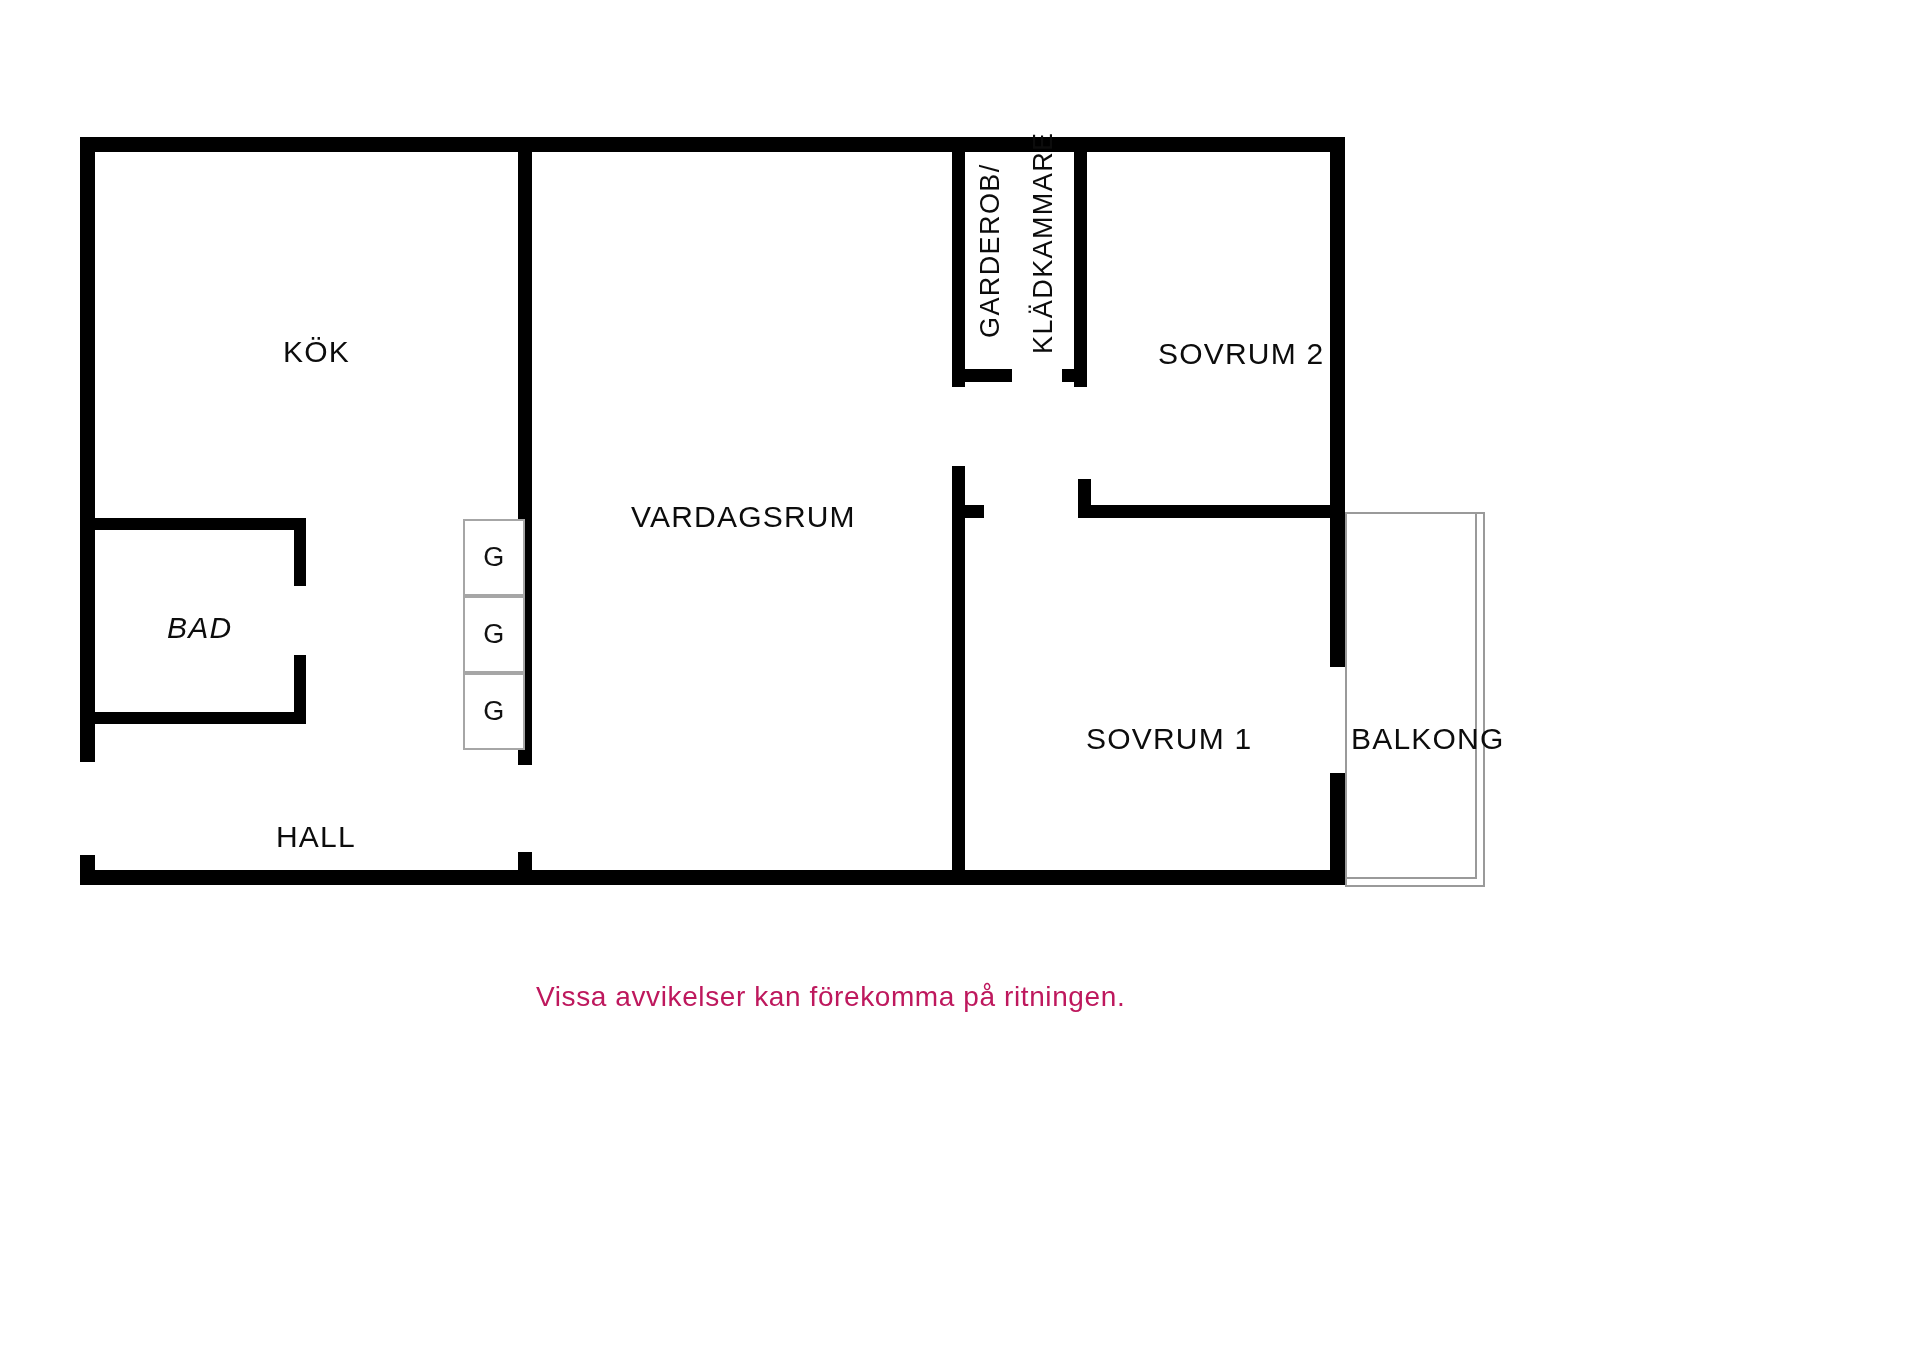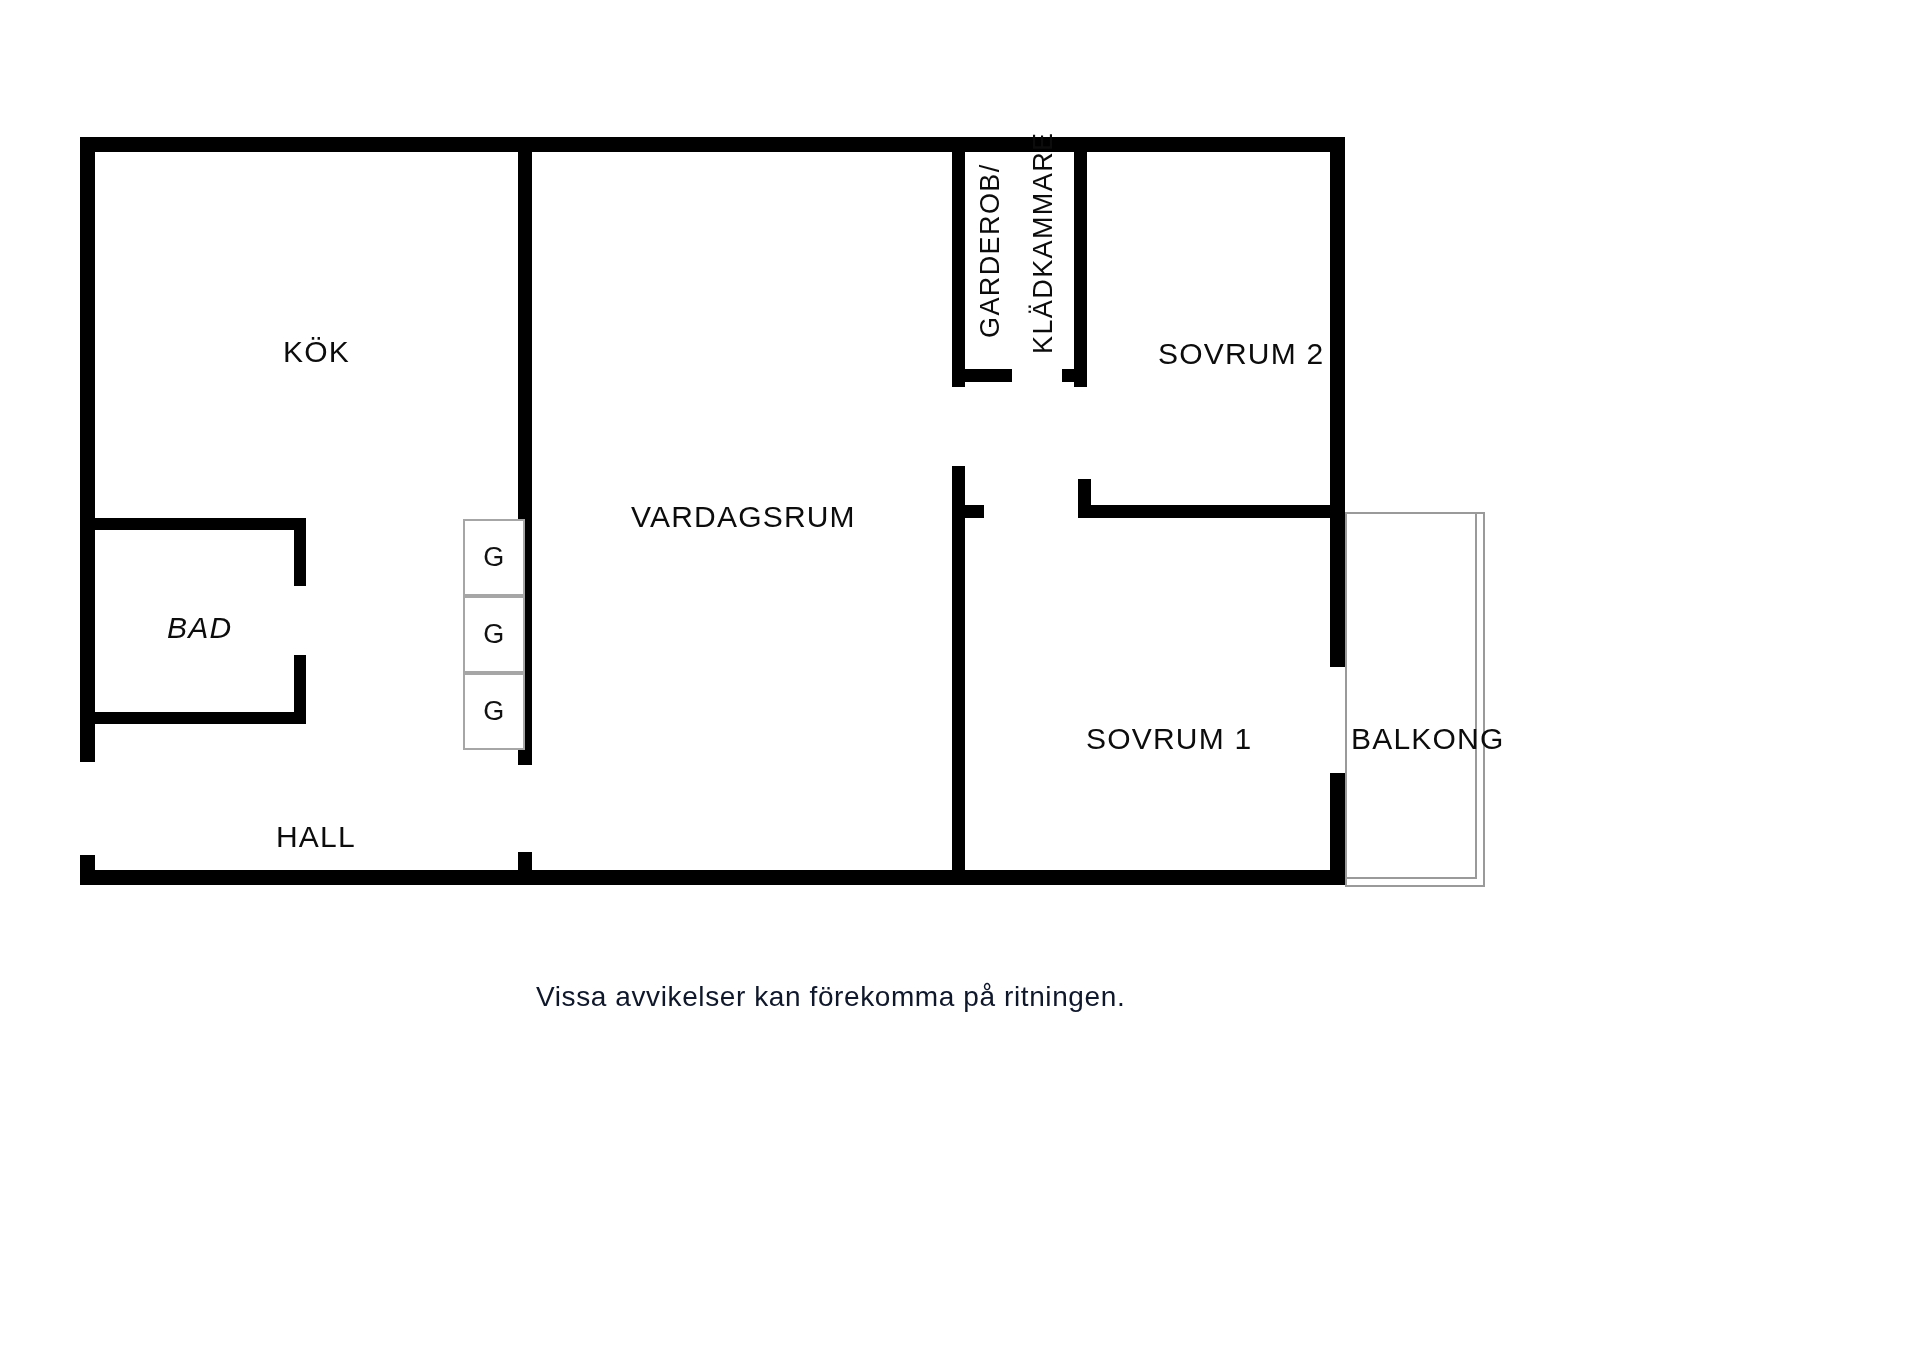--- a/index.html
+++ b/index.html
@@ -64,21 +64,21 @@
     font-weight: 400;
   }
   .room-label.vertical {
     transform-origin: left top;
     transform: rotate(-90deg);
     font-size: 27px;
     letter-spacing: 1.4px;
   }
   .caption {
     position: absolute;
-    color: #0f172a;
+    color: #be185d;
     font-size: 28px;
     letter-spacing: 0.6px;
     white-space: nowrap;
   }
 </style>
 </head>
 <body>
 
 <div id="page">
 

